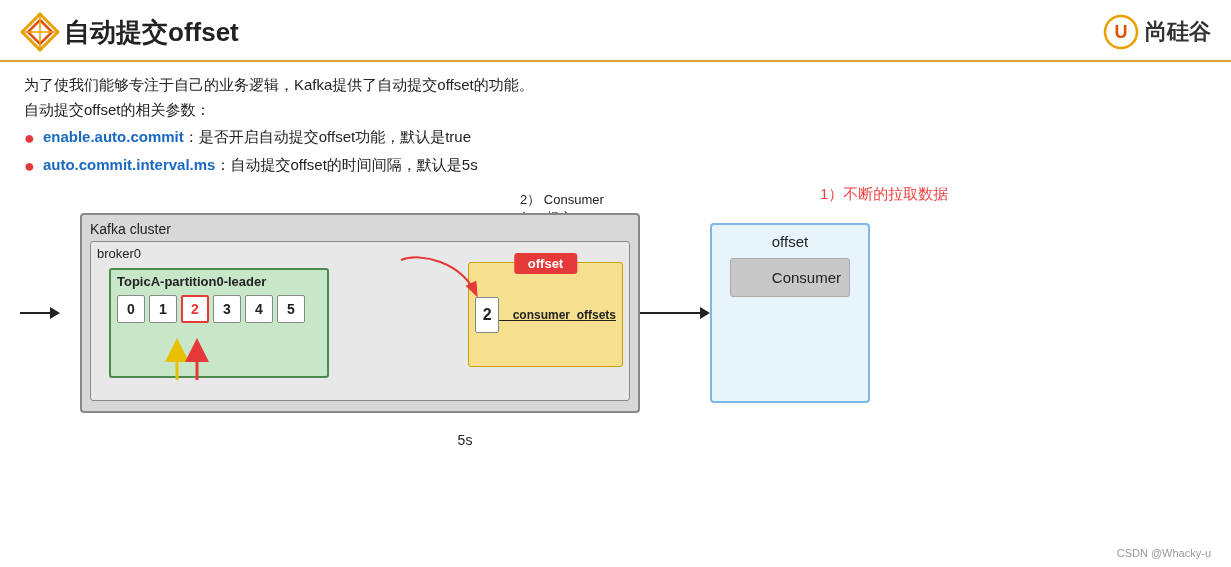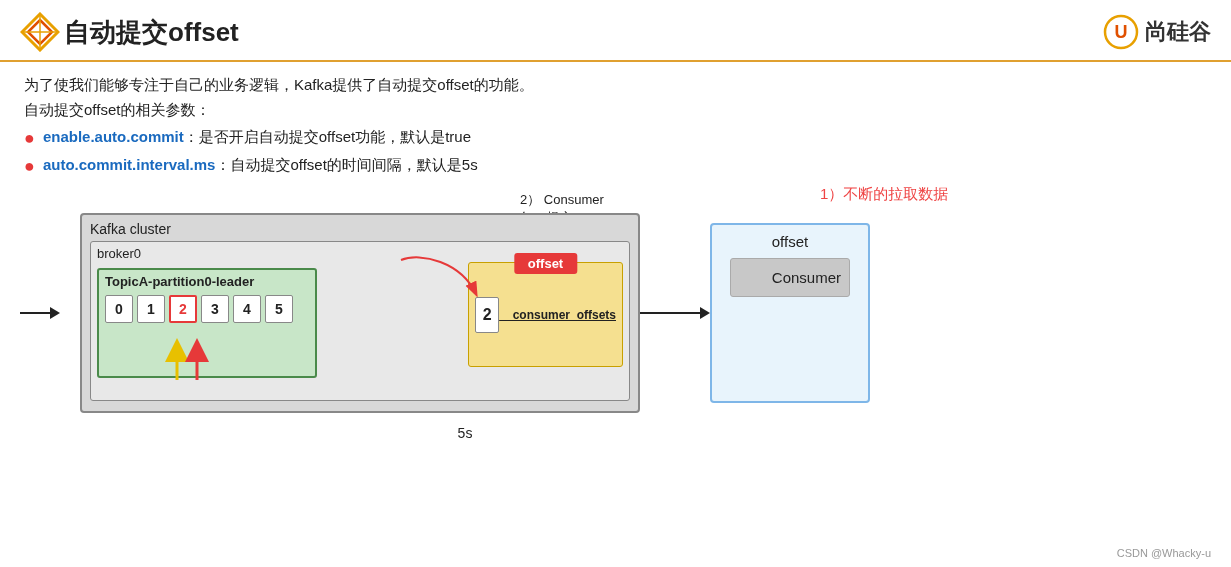--- a/index.html
+++ b/index.html
@@ -112,21 +112,21 @@
     }
     .broker-label {
       font-size: 13px;
       color: #222;
       margin-bottom: 4px;
     }
 
     
     .partition-box {
       position: absolute;
-      left: 6px;
+      left: 18px;
       top: 26px;
       width: 220px;
       height: 110px;
       border: 2px solid #4a8a4a;
       background: #c8e6c8;
       border-radius: 3px;
       padding: 4px 6px;
     }
     .partition-label {
       font-size: 13px;
@@ -412,19 +412,19 @@
       <div class="h-arrow-head"></div>
     </div>
 
     <div class="group-box">
       <div class="group-label">offset</div>
       <div class="consumer-inner-box">Consumer</div>
     </div>
 
   </div>
 
-  <div style="margin-left:165px; margin-top:12px;">
+  <div style="margin-left:165px; margin-top:19px;">
     <div style="font-size:14px; color:#222; text-align:center; width:560px;">5s</div>
   </div>
 
 </div>
 
 <div class="watermark">CSDN @Whacky-u</div>
 
 </body></html>

